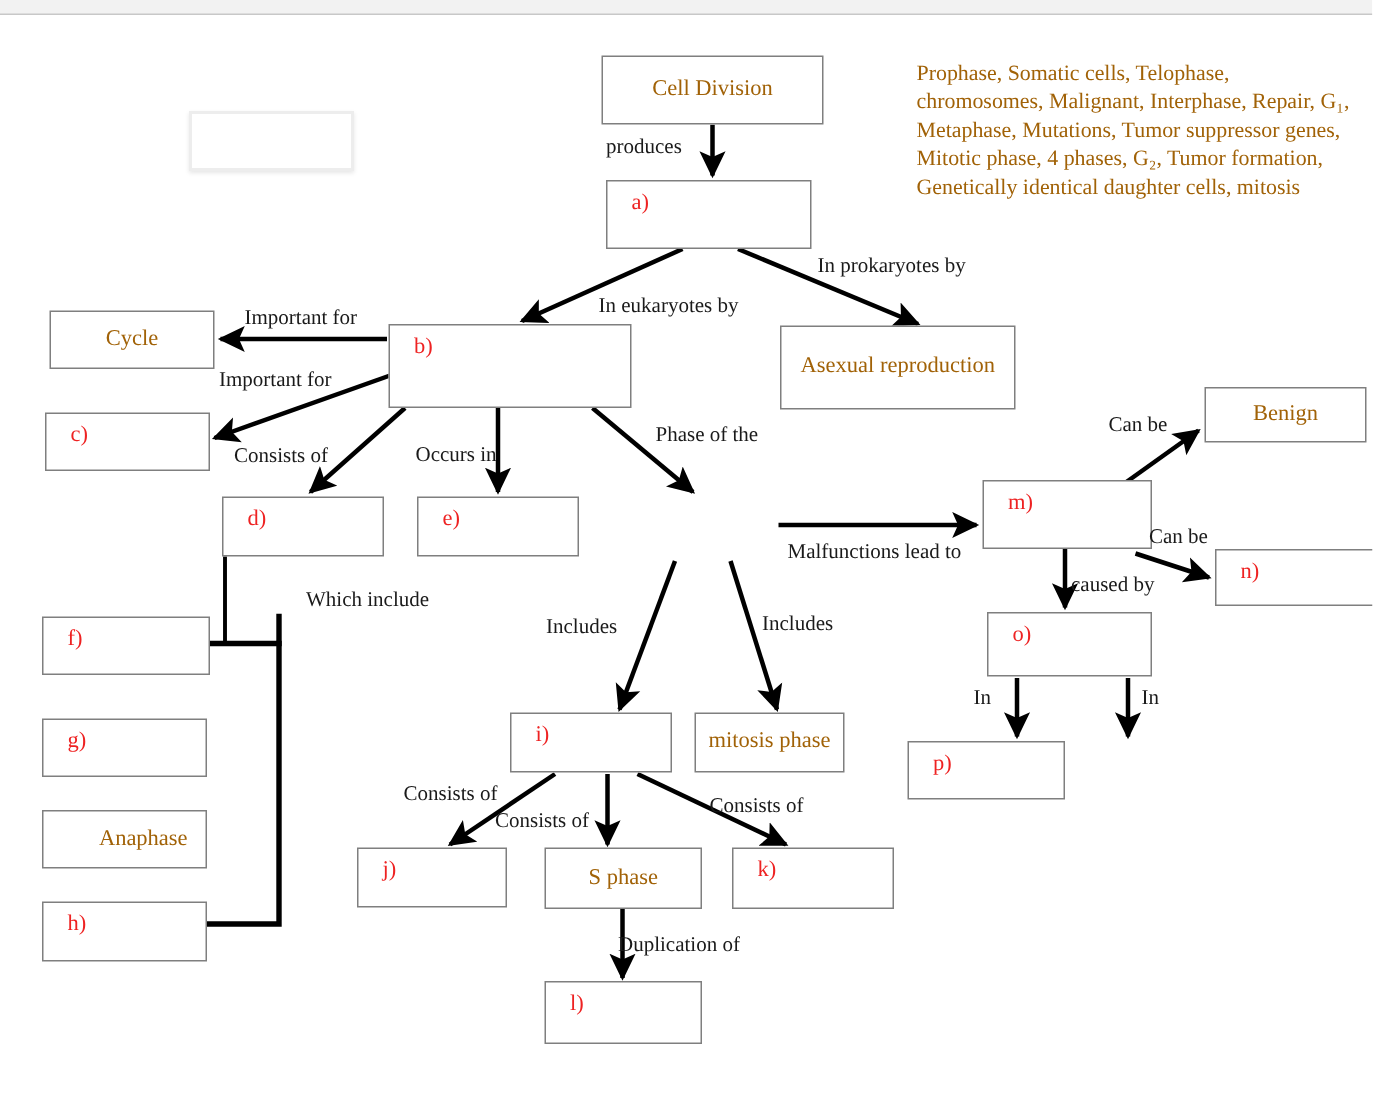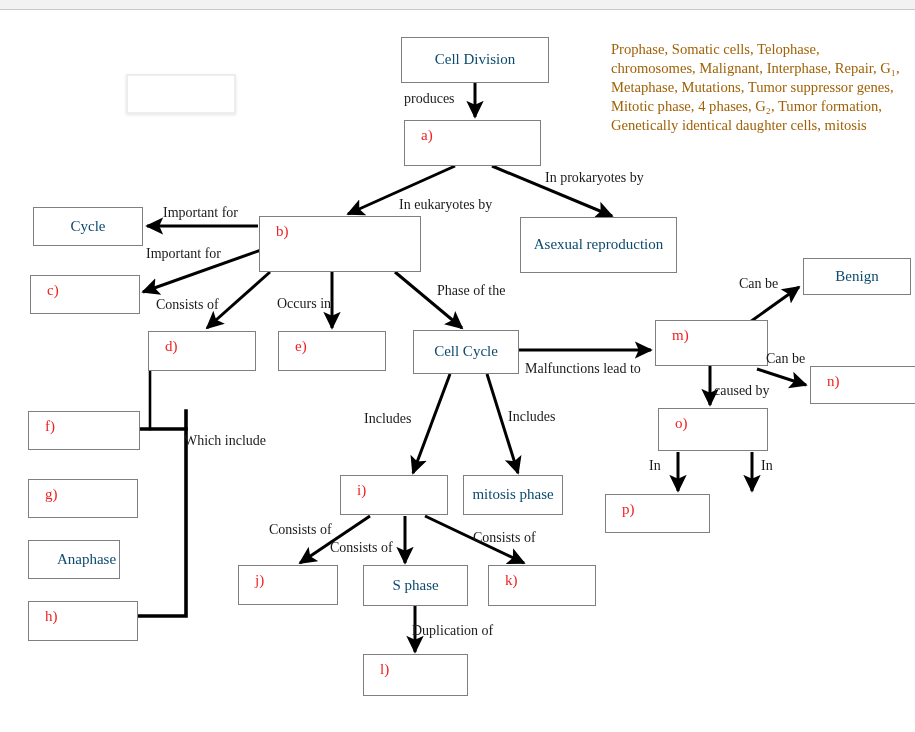--- a/index.html
+++ b/index.html
@@ -28,21 +28,21 @@
     border-bottom: 1px solid #c8c8c8;
   }
   .node {
     position: absolute;
     box-sizing: border-box;
     background: #ffffff;
     border: 1px solid #7f7f7f;
     display: flex;
     align-items: center;
     font-size: 15px;
-    color: #0c4a6e;
+    color: #a16207;
     line-height: 1.15;
   }
   .node.centered {
     justify-content: center;
   }
   .node.lettered {
     justify-content: flex-start;
     padding-left: 16px;
     align-items: flex-start;
     padding-top: 6px;
@@ -152,27 +152,26 @@
   <div class="node lettered" style="left:259px; top:216px; width:162px; height:56px;">b)</div>
 
   <div class="node centered" style="left:33px; top:207px; width:110px; height:39px;">Cycle</div>
 
   <div class="node lettered" style="left:30px; top:275px; width:110px; height:39px;">c)</div>
 
   <div class="node lettered" style="left:148px; top:331px; width:108px; height:40px;">d)</div>
 
   <div class="node lettered" style="left:278px; top:331px; width:108px; height:40px;">e)</div>
 
-  <div class="node centered" style="left:413px; top:330px; width:106px; height:44px;">Cell Cycle</div>
 
   <div class="node lettered" style="left:28px; top:411px; width:112px; height:39px;">f)</div>
 
   <div class="node lettered" style="left:28px; top:479px; width:110px; height:39px;">g)</div>
 
-  <div class="node centered" style="left:28px; top:540px; width:92px; height:39px;padding-left:25px;">Anaphase</div>
+  <div class="node centered" style="left:28px; top:540px; width:110px; height:39px;padding-left:25px;">Anaphase</div>
 
   <div class="node lettered" style="left:28px; top:601px; width:110px; height:40px;">h)</div>
 
   <div class="node lettered" style="left:340px; top:475px; width:108px; height:40px;">i)</div>
 
   <div class="node centered" style="left:463px; top:475px; width:100px; height:40px;">mitosis phase</div>
 
   <div class="node lettered" style="left:238px; top:565px; width:100px; height:40px;">j)</div>
 
   <div class="node centered" style="left:363px; top:565px; width:105px; height:41px;">S phase</div>
@@ -201,21 +200,21 @@
   <div class="edge-label" style="left:163px; top:206px;">Important for</div>
 
   <div class="edge-label" style="left:146px; top:247px;">Important for</div>
 
   <div class="edge-label" style="left:156px; top:298px;">Consists of</div>
 
   <div class="edge-label" style="left:277px; top:297px;">Occurs in</div>
 
   <div class="edge-label" style="left:437px; top:284px;">Phase of the</div>
 
-  <div class="edge-label" style="left:184px; top:394px;margin-top:40px;">Which include</div>
+  <div class="edge-label" style="left:204px; top:394px;">Which include</div>
 
   <div class="edge-label" style="left:364px; top:412px;">Includes</div>
 
   <div class="edge-label" style="left:508px; top:410px;">Includes</div>
 
   <div class="edge-label" style="left:525px; top:362px;">Malfunctions lead to</div>
 
   <div class="edge-label" style="left:269px; top:523px;">Consists of</div>
 
   <div class="edge-label" style="left:330px; top:541px;">Consists of</div>

